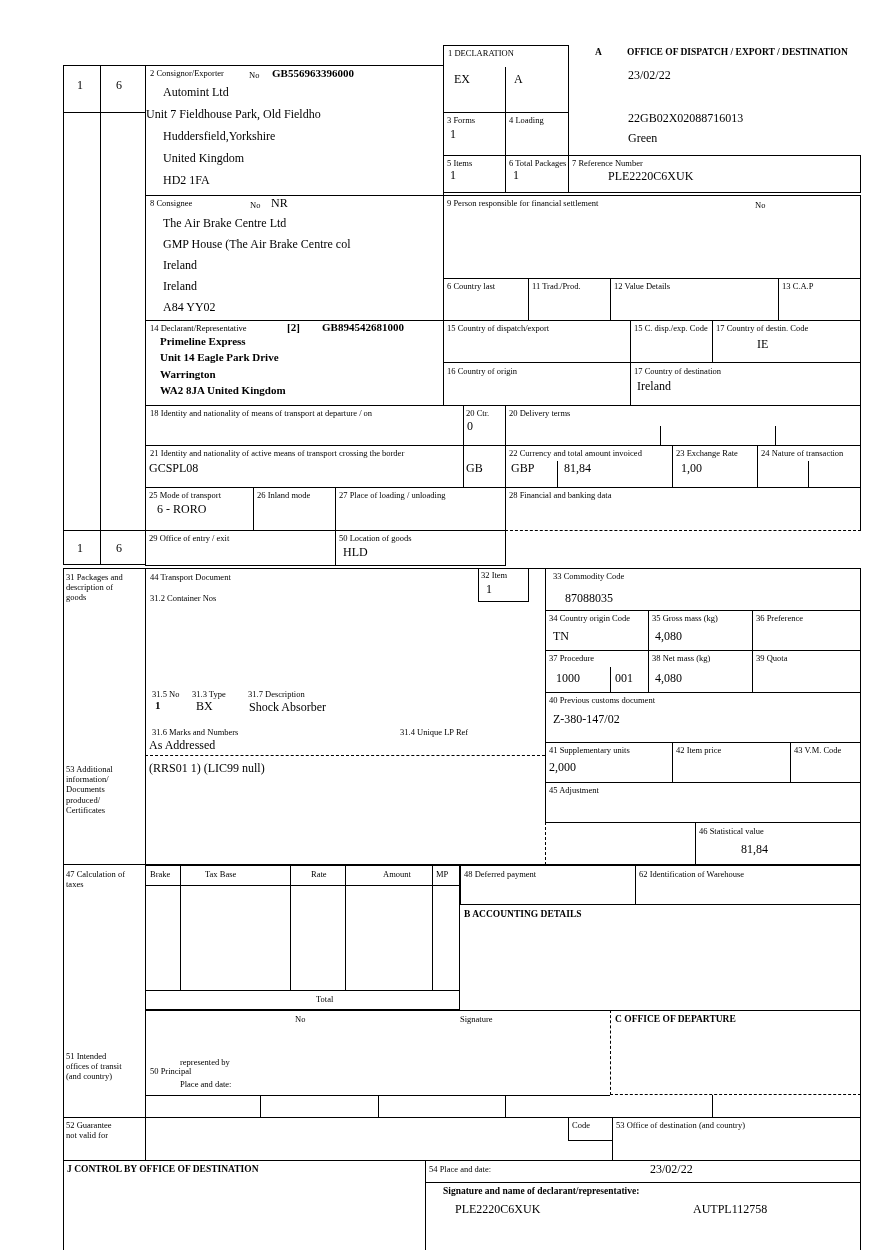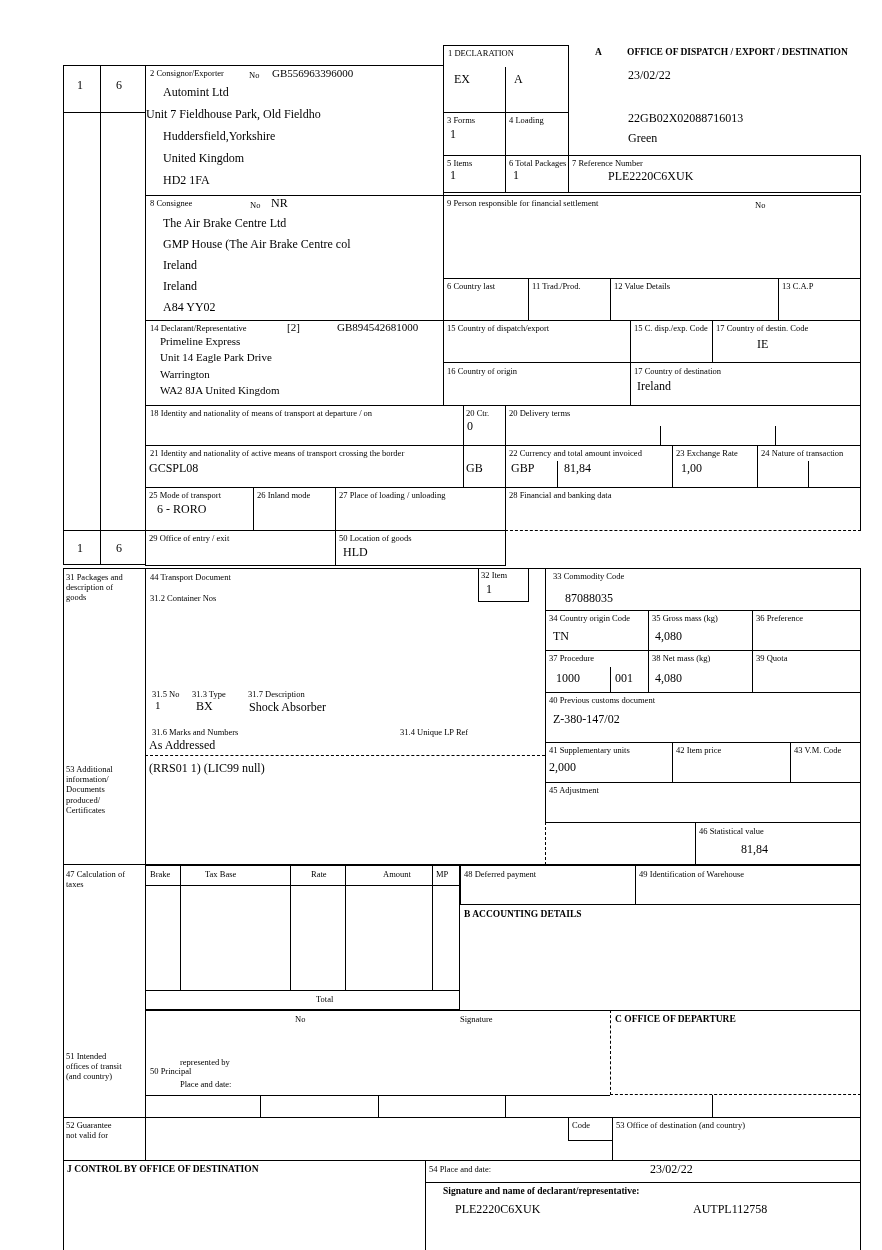--- a/index.html
+++ b/index.html
@@ -3,21 +3,21 @@
 <meta charset="utf-8">
 <style>
   html,body{margin:0;padding:0;background:#fff;}
   #form{position:relative;width:882px;height:1250px;background:#fff;color:#000;
         font-family:"Liberation Serif",serif;overflow:hidden;}
   #form .b,#form .ln,#form .t{position:absolute;box-sizing:border-box;}
   .b{border:1px solid #000;}
   .ln{width:0;height:0;}
   .t{font-size:8.5px;white-space:pre;line-height:1.2;}
   .v{font-size:12px;}
-  .v2{font-size:11px;}
+  .v2{font-size:11px;font-weight:bold;}
   .h{font-size:9.5px;font-weight:bold;}
   .wr{white-space:normal;}
 </style>
 </head>
 <body>
 
 <div id="form">
 
   <div class="b" style="left:63px;top:65px;width:83px;height:500px"></div>
   <div class="ln" style="left:100px;top:65px;height:500px;border-left:1px solid #000"></div>
@@ -162,21 +162,21 @@
 
   <span class="t" style="left:447px;top:198px">9 Person responsible for financial settlement</span>
   <span class="t" style="left:755px;top:200px">No</span>
   <span class="t" style="left:447px;top:281px">6 Country last</span>
   <span class="t" style="left:532px;top:281px">11 Trad./Prod.</span>
   <span class="t" style="left:614px;top:281px">12 Value Details</span>
   <span class="t" style="left:782px;top:281px">13 C.A.P</span>
 
   <span class="t" style="left:150px;top:323px">14 Declarant/Representative</span>
   <span class="t v2" style="left:287px;top:321px">[2]</span>
-  <span class="t v2" style="left:337px;top:321px">GB894542681000</span>
+  <span class="t v2" style="left:322px;top:321px">GB894542681000</span>
   <span class="t v2" style="left:160px;top:335px">Primeline Express</span>
   <span class="t v2" style="left:160px;top:351px">Unit 14 Eagle Park Drive</span>
   <span class="t v2" style="left:160px;top:368px">Warrington</span>
   <span class="t v2" style="left:160px;top:384px">WA2 8JA United Kingdom</span>
 
   <span class="t" style="left:447px;top:323px">15 Country of dispatch/export</span>
   <span class="t" style="left:634px;top:323px">15 C. disp./exp. Code</span>
   <span class="t" style="left:716px;top:323px">17 Country of destin. Code</span>
   <span class="t v" style="left:757px;top:337px">IE</span>
   <span class="t" style="left:447px;top:366px">16 Country of origin</span>
@@ -248,21 +248,21 @@
   <span class="t v" style="left:741px;top:842px">81,84</span>
 
   <span class="t wr" style="left:66px;top:869px;width:70px">47 Calculation of taxes</span>
   <span class="t" style="left:150px;top:869px">Brake</span>
   <span class="t" style="left:205px;top:869px">Tax Base</span>
   <span class="t" style="left:311px;top:869px">Rate</span>
   <span class="t" style="left:383px;top:869px">Amount</span>
   <span class="t" style="left:436px;top:869px">MP</span>
   <span class="t" style="left:316px;top:994px">Total</span>
   <span class="t" style="left:464px;top:869px">48 Deferred payment</span>
-  <span class="t" style="left:639px;top:869px">49 Identification of Warehouse</span>
+  <span class="t" style="left:639px;top:869px">62 Identification of Warehouse</span>
   <span class="t h" style="left:464px;top:909px">B ACCOUNTING DETAILS</span>
 
   <span class="t" style="left:150px;top:1066px">50 Principal</span>
   <span class="t" style="left:295px;top:1014px">No</span>
   <span class="t" style="left:460px;top:1014px">Signature</span>
   <span class="t h" style="left:615px;top:1014px">C OFFICE OF DEPARTURE</span>
   <span class="t wr" style="left:66px;top:1051px;width:64px">51 Intended offices of transit (and country)</span>
   <span class="t" style="left:180px;top:1057px">represented by</span>
   <span class="t" style="left:180px;top:1079px">Place and date:</span>
   <span class="t wr" style="left:66px;top:1120px;width:56px">52 Guarantee not valid for</span>

